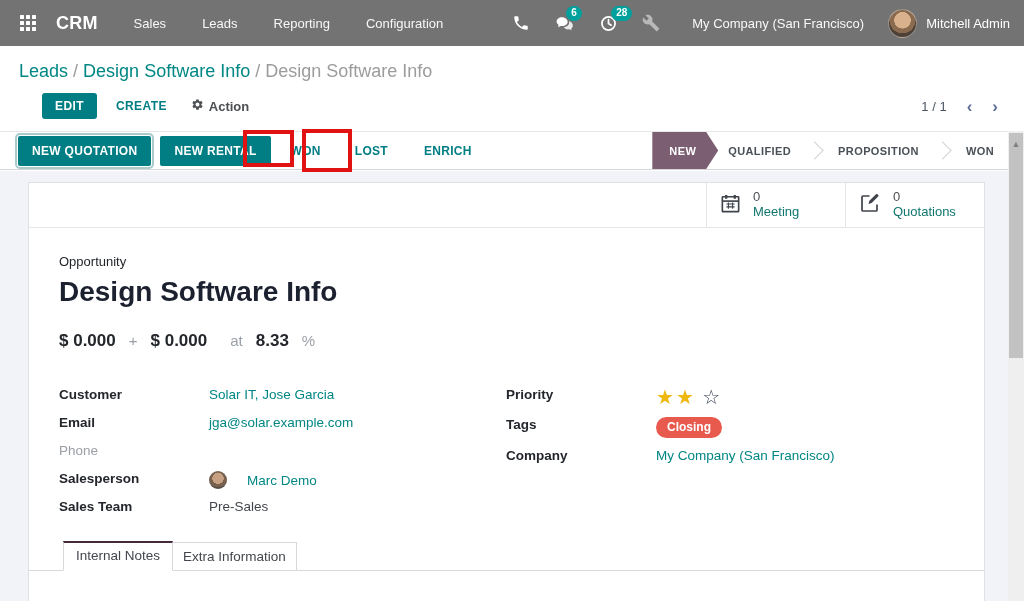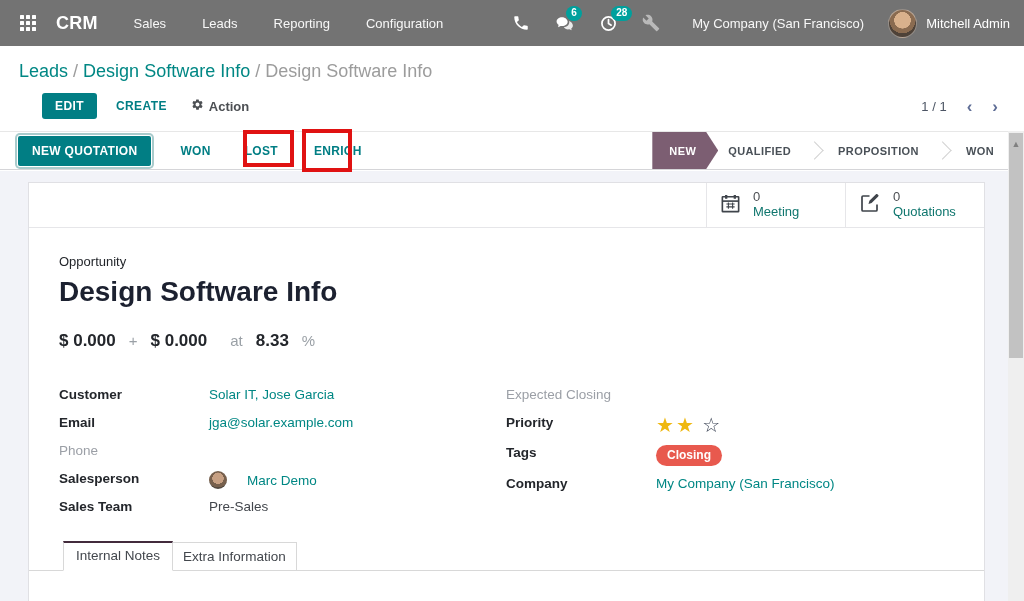--- a/index.html
+++ b/index.html
@@ -192,20 +192,21 @@
       <span class="pager-arrows">
         <span class="pager-arrow">‹</span>
         <span class="pager-arrow">›</span>
       </span>
     </div>
   </div>
 </div>
 
 <div class="strip">
   <button class="btn-sm-primary focus-ring" style="margin-right:9px;">NEW QUOTATION</button>
+  <button class="btn-sm-primary">NEW RENTAL</button>
   <button class="btn-sm-flat" style="margin-left:14px;">WON</button>
   <button class="btn-sm-flat" style="margin-left:22px;">LOST</button>
   <button class="btn-sm-flat" style="margin-left:24px;">ENRICH</button>
 
   <div class="statusbar">
     <div class="stage active">NEW</div>
     <div class="stage">QUALIFIED</div>
     <span class="chev"></span>
     <div class="stage">PROPOSITION</div>
     <span class="chev"></span>
@@ -283,24 +284,20 @@
             </span>
           </div>
           <div class="frow">
             <span class="flabel">Sales Team</span>
             <span class="fval">Pre-Sales</span>
           </div>
         </div>
 
         <div class="fcol-right">
           <div class="frow">
-            <span class="flabel muted">Expected Closing</span>
-            <span class="fval"></span>
-          </div>
-          <div class="frow">
             <span class="flabel">Priority</span>
             <span class="stars">
               <span class="star-filled">★★</span>
               <span class="star-empty">☆</span>
             </span>
           </div>
           <div class="frow" style="margin-top:2px;">
             <span class="flabel">Tags</span>
             <span class="tag-pill">Closing</span>
           </div>

